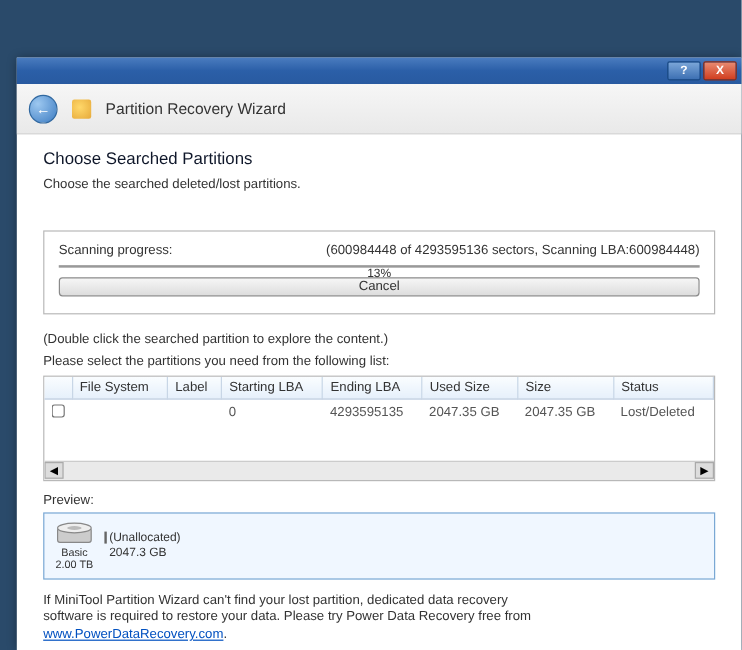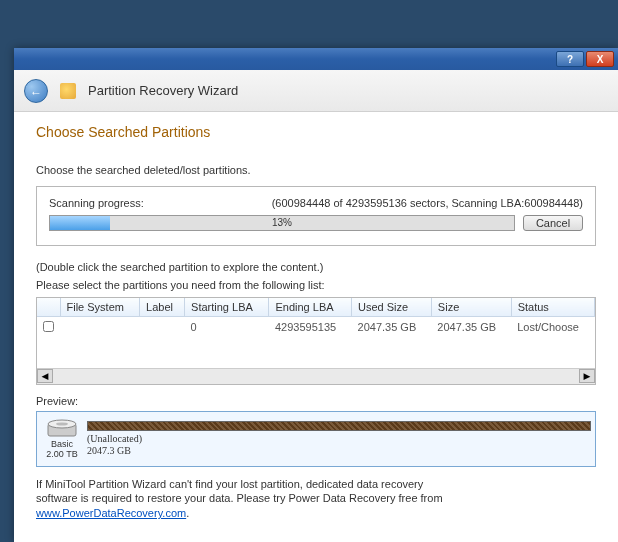--- a/index.html
+++ b/index.html
@@ -75,44 +75,44 @@
   }
   .header-title {
     font-size: 13px;
     color: #333;
   }
   .content {
     padding: 12px 22px;
   }
   .page-title {
     font-size: 14px;
-    color: #a16207;
-    margin-bottom: 24px;
+    color: #0f172a;
+    margin-bottom: 8px;
   }
   .subtitle {
     font-size: 11px;
     color: #333;
-    margin-bottom: 10px;
+    margin-bottom: 32px;
   }
   .progress-box {
     border: 1px solid #b8b8b8;
     padding: 10px 12px 14px;
     margin-bottom: 14px;
   }
   .progress-row1 {
     display: flex;
     justify-content: space-between;
     font-size: 11px;
     color: #333;
     margin-bottom: 6px;
   }
   .progress-bar-row {
     display: flex;
-    align-items: center;
     gap: 8px;
+    flex-direction: column;
   }
   .progress-bar {
     flex: 1;
     height: 16px;
     border: 1px solid #999;
     background: #e0e0e0;
     position: relative;
   }
   .progress-fill {
     position: absolute;
@@ -213,23 +213,22 @@
   .disk-icon {
     width: 42px;
     text-align: center;
     font-size: 9px;
     color: #333;
   }
   .disk-icon svg { display: block; margin: 0 auto 1px; }
   .disk-right {
     flex: 1;
     display: flex;
-    flex-direction: column;
+    flex-direction: row;
     gap: 2px;
-    font-family: Liberation Serif, serif;
   }
   .disk-bar {
     height: 10px;
     background: repeating-linear-gradient(45deg, #7a5a3a, #7a5a3a 2px, #5a3a1a 2px, #5a3a1a 4px);
     border: 1px solid #666;
   }
   .disk-text {
     font-size: 10px;
     color: #333;
     line-height: 1.2;
@@ -297,21 +296,21 @@
         </thead>
         <tbody>
           <tr>
             <td><input type="checkbox" class="chk" style=""></td>
             <td></td>
             <td></td>
             <td>0</td>
             <td>4293595135</td>
             <td>2047.35 GB</td>
             <td>2047.35 GB</td>
-            <td>Lost/Choose</td>
+            <td>Lost/Deleted</td>
           </tr>
         </tbody>
       </table>
       </div>
       <div class="hscroll">
         <div class="arrow">◀</div>
         <div class="track"></div>
         <div class="arrow">▶</div>
       </div>
     </div>

